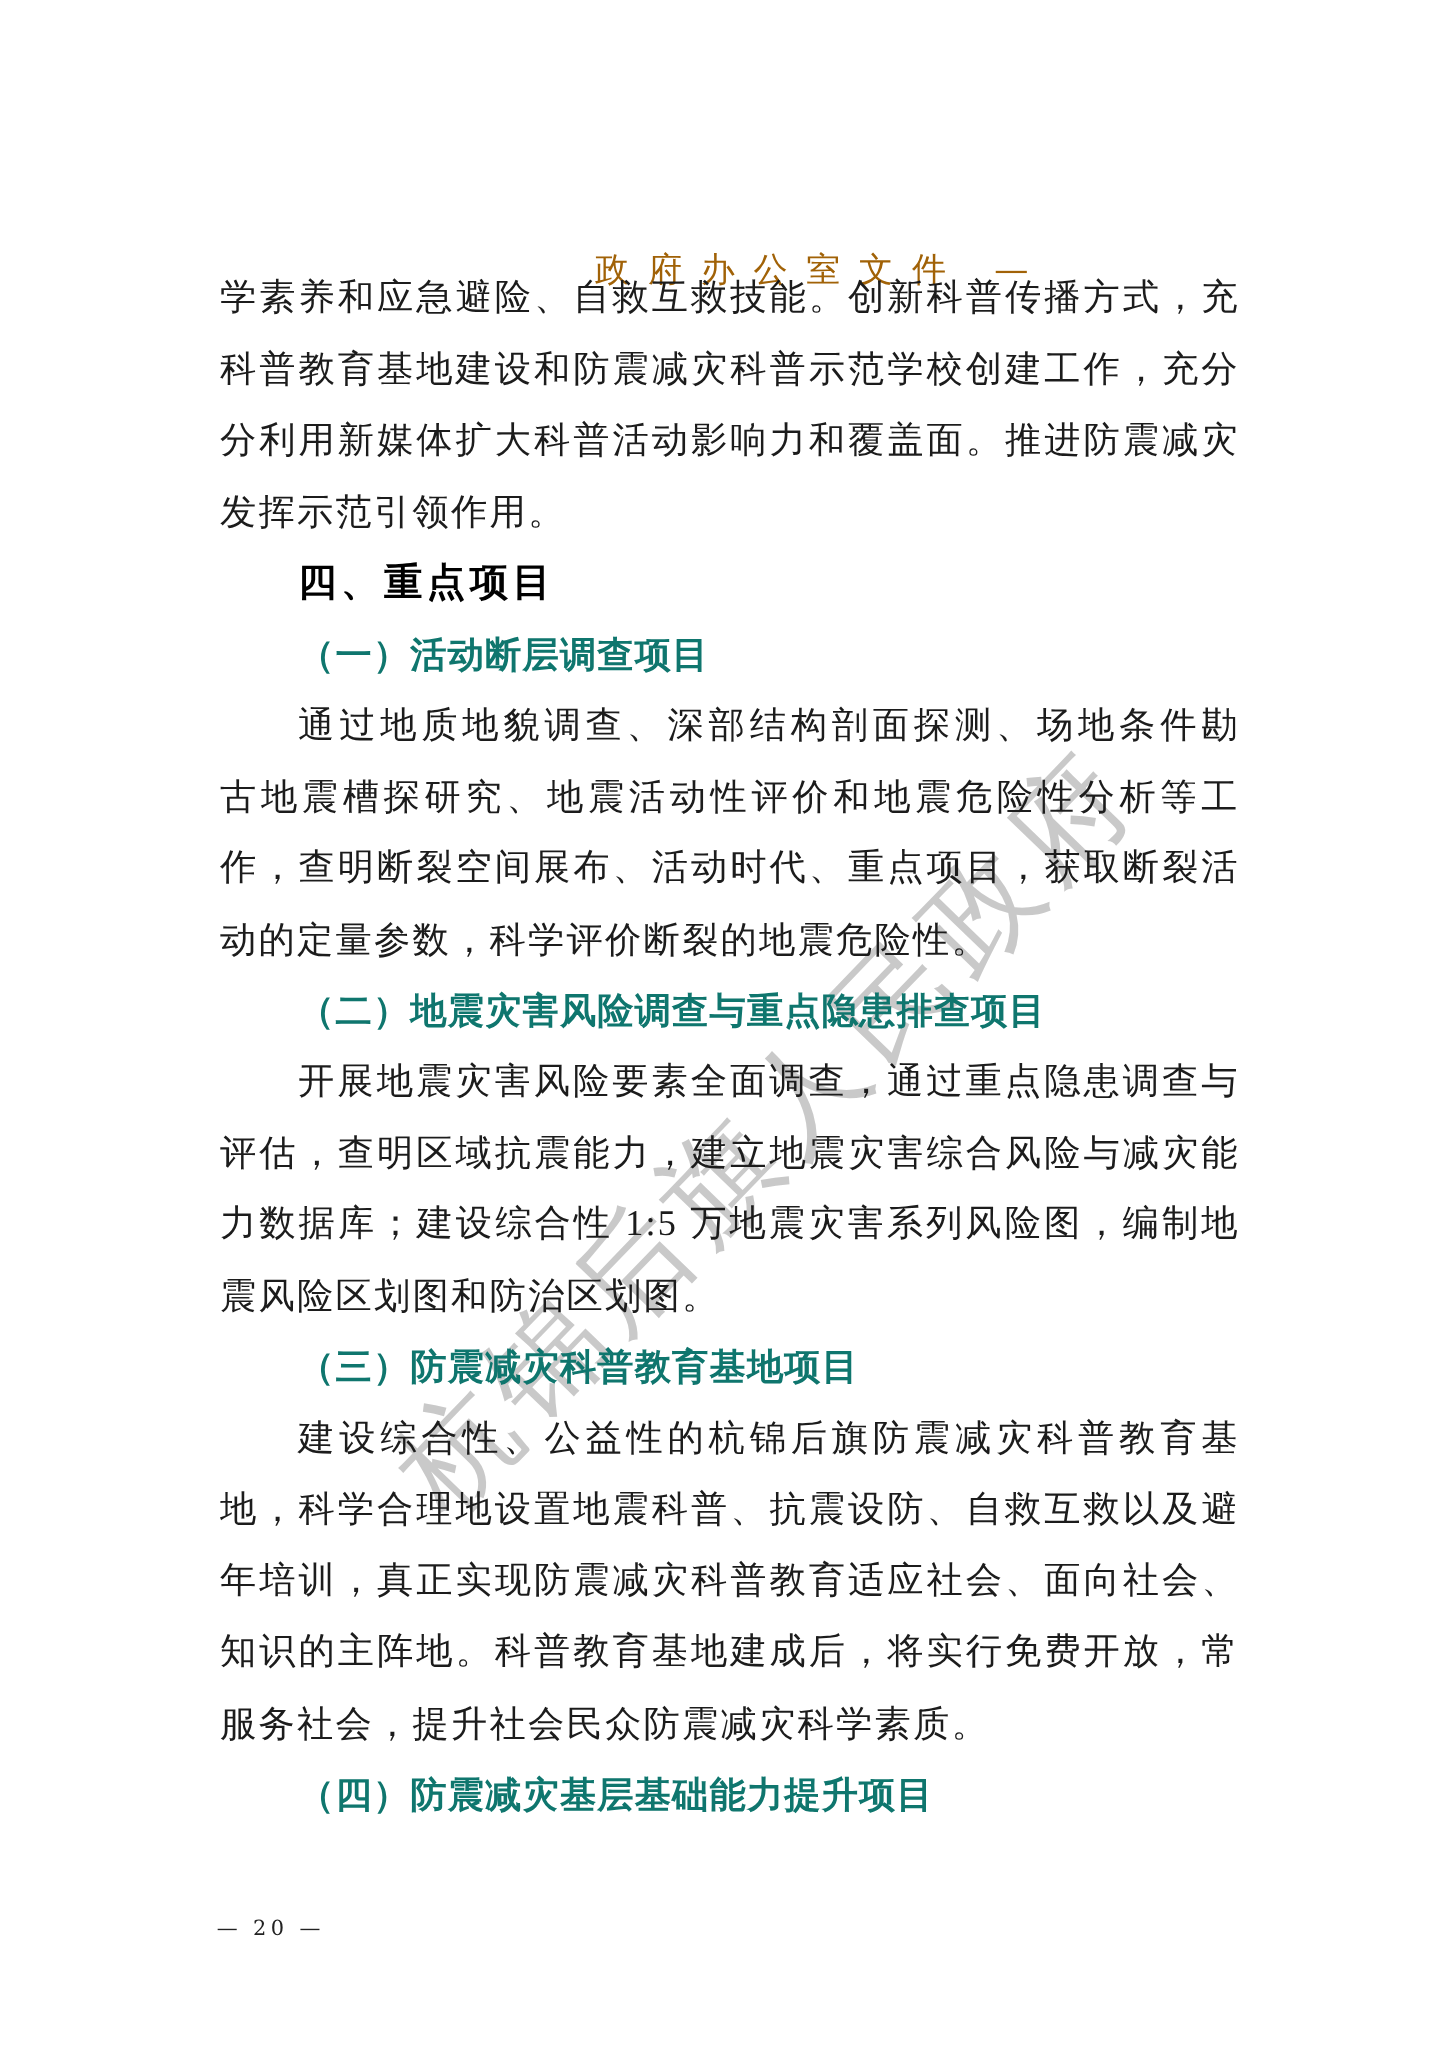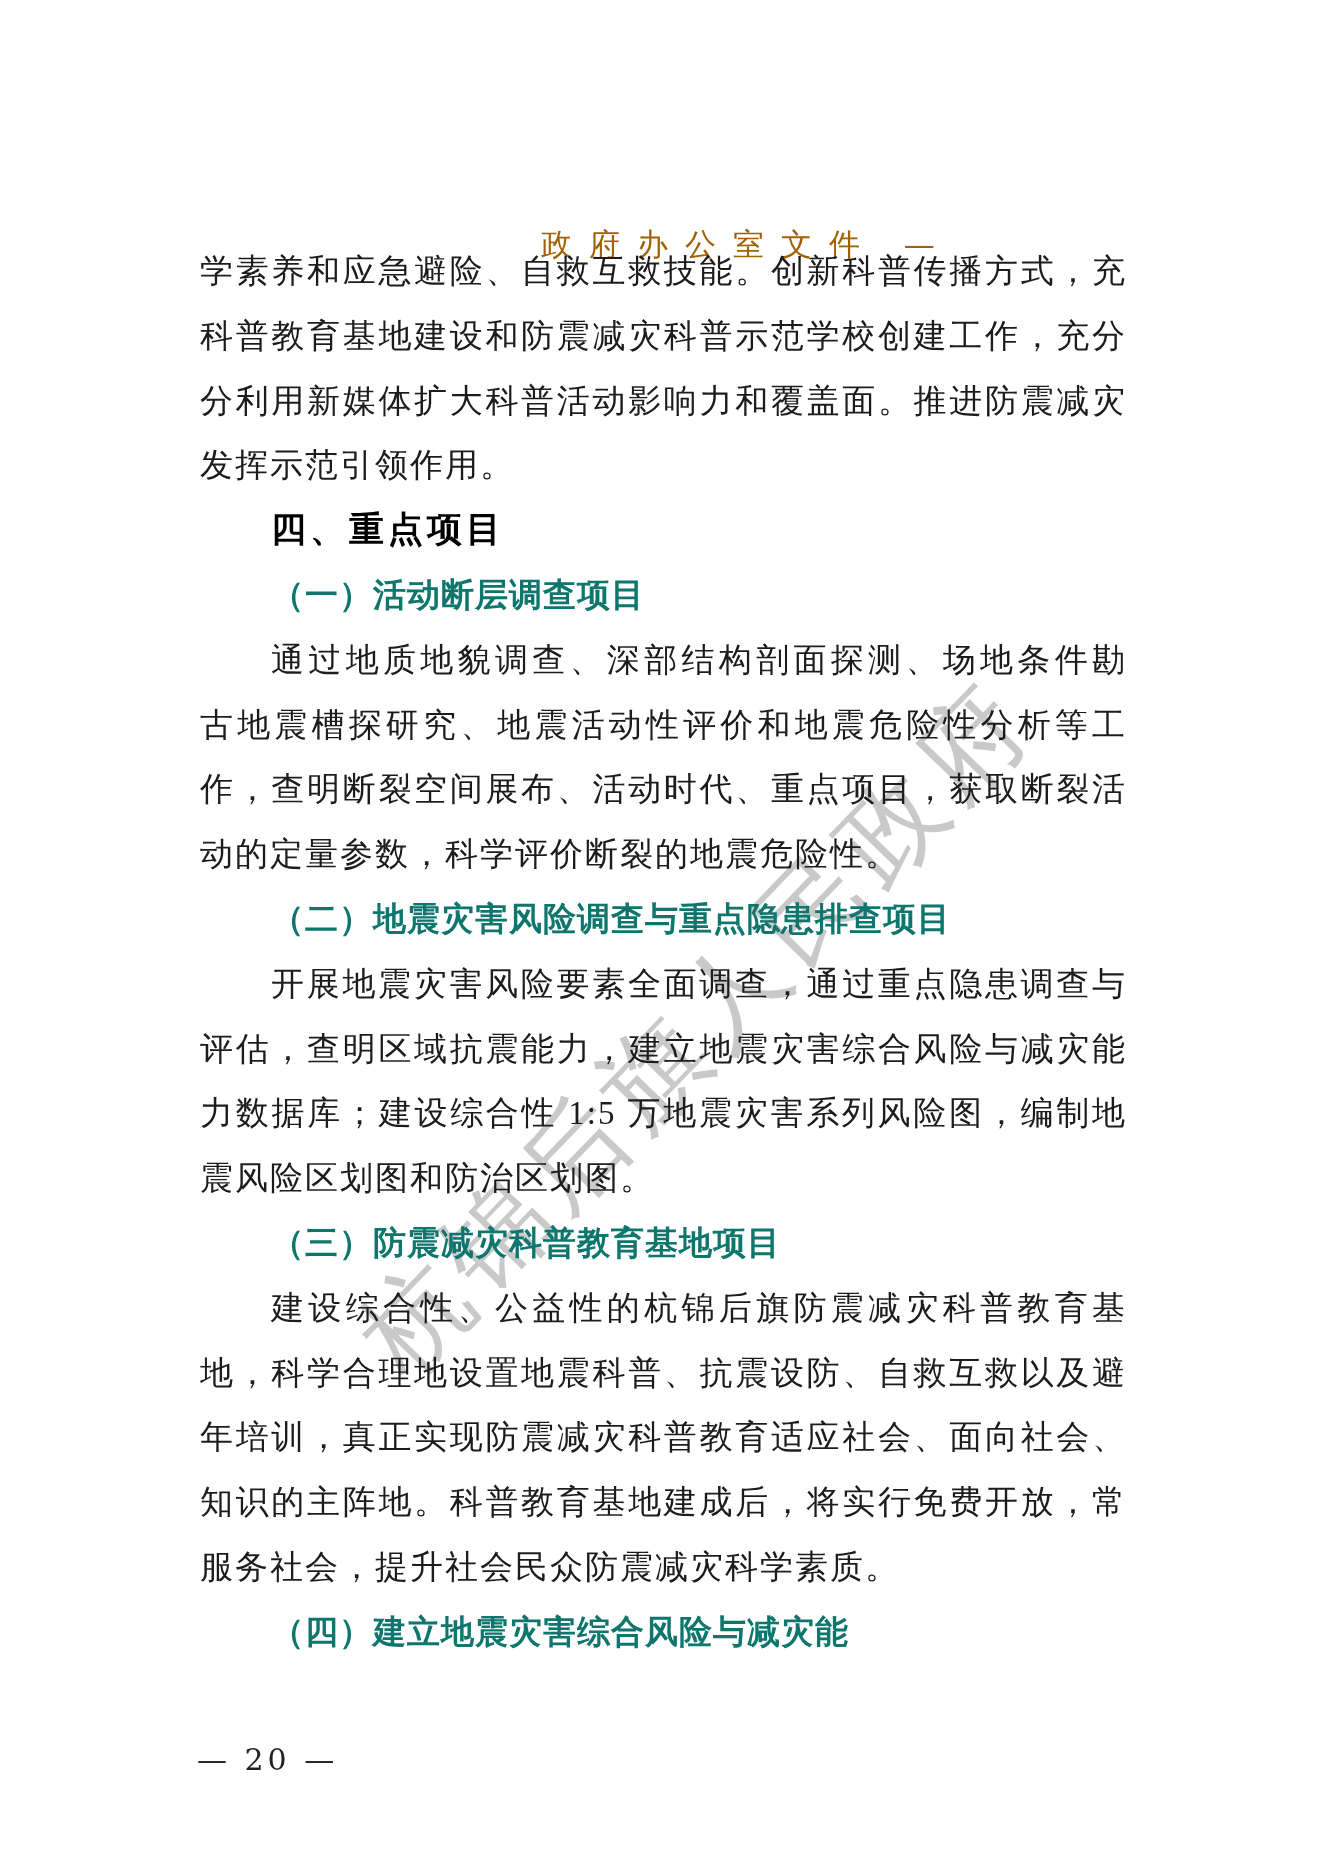--- a/index.html
+++ b/index.html
@@ -69,21 +69,21 @@
   }
   .line.h2{
     font-weight:bold;
     font-size:33px;
     letter-spacing:1px;
     color:#0f766e;
   }
   .page-number{
     position:absolute;
     left:197px;top:1742px;
-    font-size:30px;
+    font-size:19px;
     letter-spacing:4px;
     color:#222;
     z-index:1;
   }
 </style>
 </head>
 <body>
 
 <div class="page">
 
@@ -106,18 +106,18 @@
     <div class="line full indent">开展地震灾害风险要素全面调查，通过重点隐患调查与</div>
     <div class="line full">评估，查明区域抗震能力，建立地震灾害综合风险与减灾能</div>
     <div class="line full">力数据库；建设综合性 1:5 万地震灾害系列风险图，编制地</div>
     <div class="line">震风险区划图和防治区划图。</div>
     <div class="line h2 indent">（三）防震减灾科普教育基地项目</div>
     <div class="line full indent">建设综合性、公益性的杭锦后旗防震减灾科普教育基</div>
     <div class="line full">地，科学合理地设置地震科普、抗震设防、自救互救以及避</div>
     <div class="line full">年培训，真正实现防震减灾科普教育适应社会、面向社会、</div>
     <div class="line full">知识的主阵地。科普教育基地建成后，将实行免费开放，常</div>
     <div class="line">服务社会，提升社会民众防震减灾科学素质。</div>
-    <div class="line h2 indent">（四）建立地震灾害综合风险与减灾能</div>
+    <div class="line h2 indent">（四）防震减灾基层基础能力提升项目</div>
   </div>
 
   <div class="page-number">— 20 —</div>
 
 </div>
 
 </body></html>

